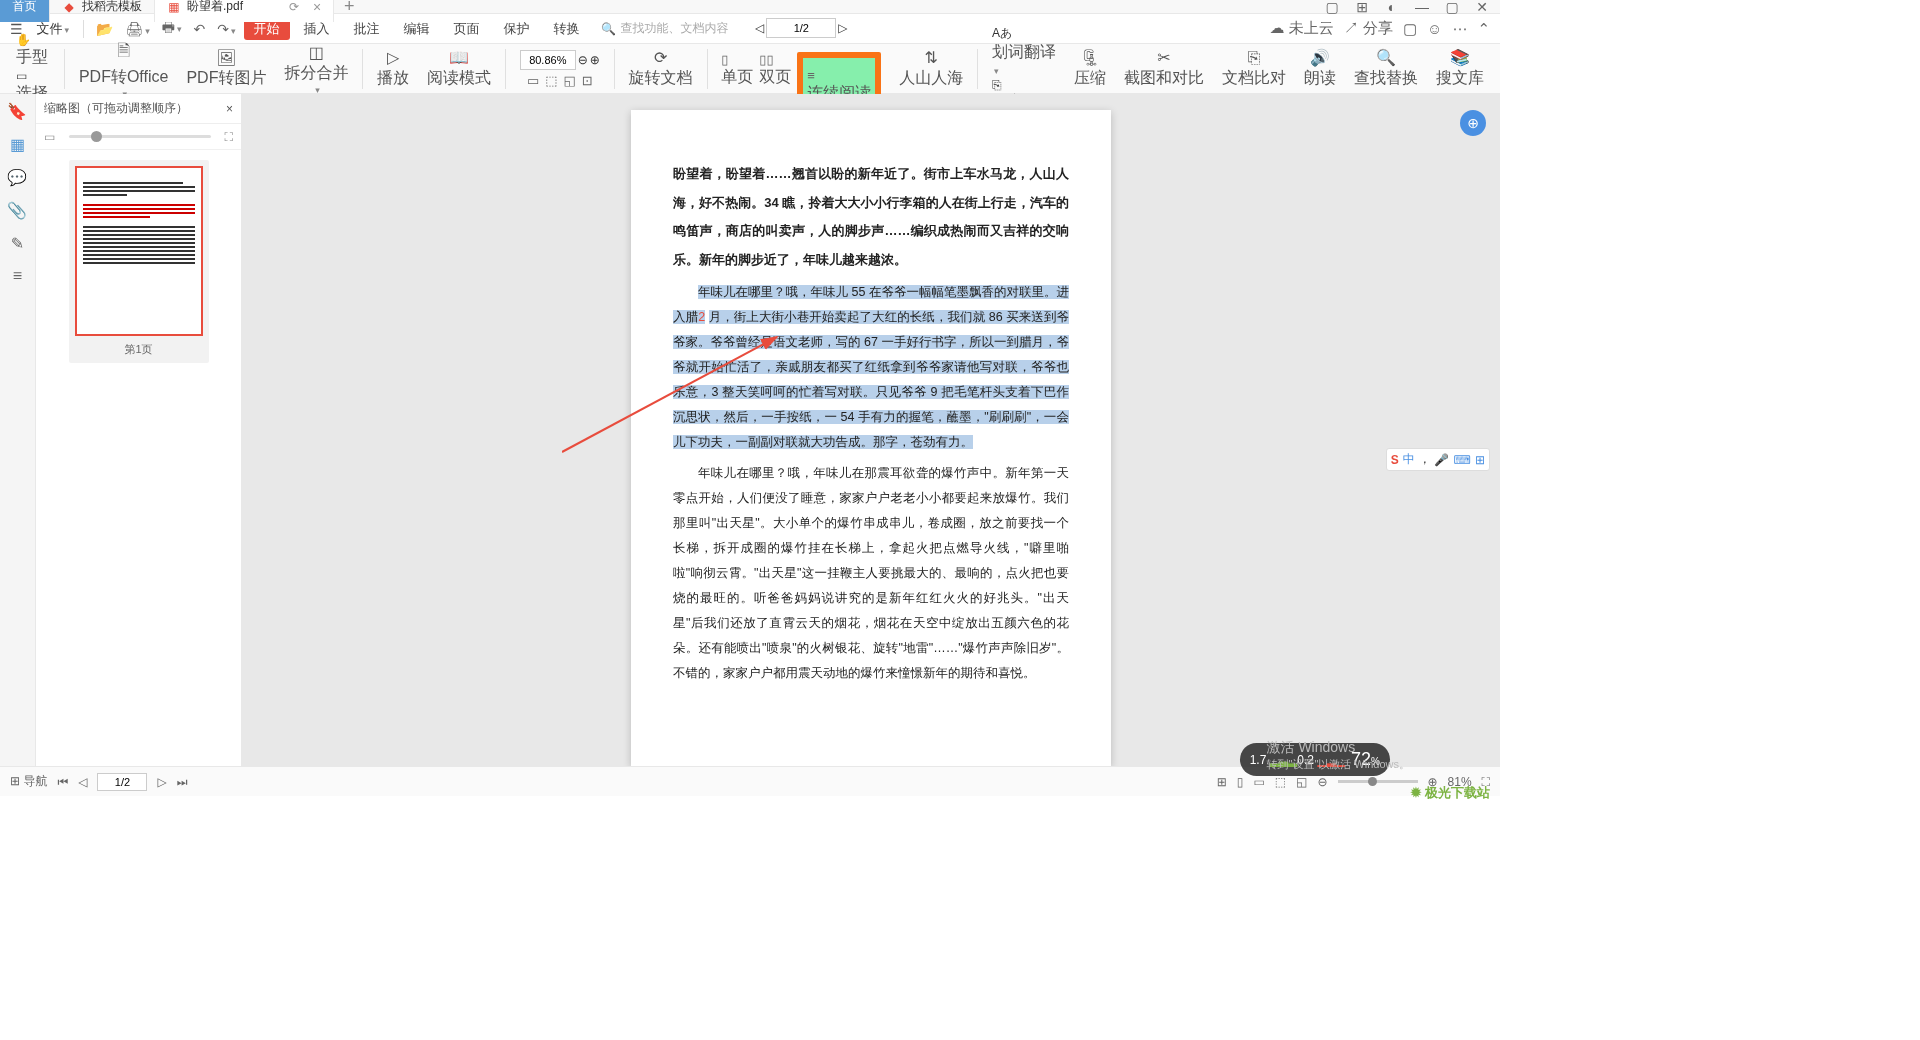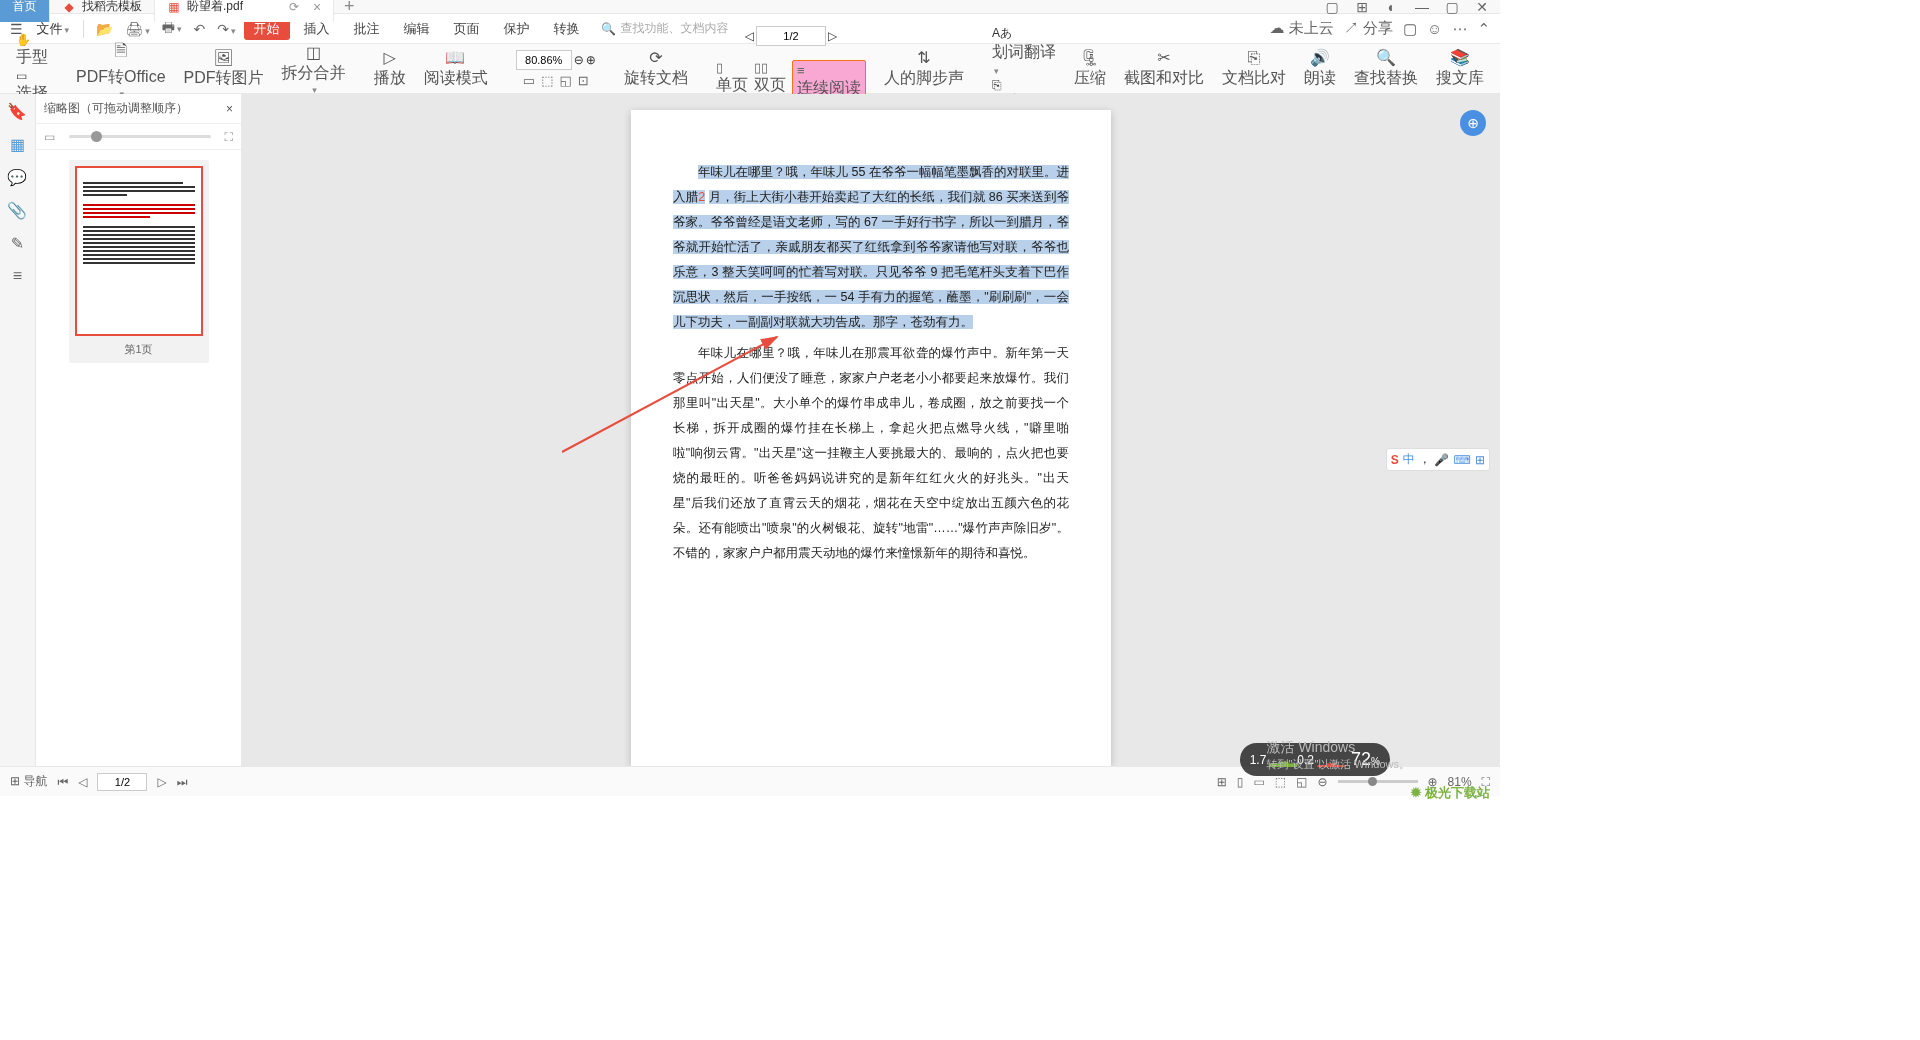--- a/index.html
+++ b/index.html
@@ -24,21 +24,21 @@
 .rightmenu{margin-left:auto;display:flex;gap:10px;align-items:center;color:#666;font-size:15px}
 .toolbar{height:50px;display:flex;align-items:center;padding:0 10px;gap:6px;border-bottom:1px solid #e8e8e8;background:#fafafa}
 .toolgroup{display:flex;flex-direction:column;align-items:center;justify-content:center;padding:0 6px;height:46px;gap:1px}
 .toolgroup .lbl{font-size:16px;color:#555;white-space:nowrap}
 .toolgroup .ico{font-size:16px;color:#555}
 .vdiv{width:1px;height:40px;background:#e0e0e0;margin:0 2px}
 .zoombox{display:flex;align-items:center;gap:2px}
 .zoomval{width:56px;height:20px;border:1px solid #ccc;font-size:11px;text-align:center;background:#fff}
 .pagebox{display:flex;align-items:center;gap:2px}
 .pageval{width:70px;height:20px;border:1px solid #ccc;font-size:11px;text-align:center;background:#fff}
-.btn-highlight{background:#f9a8d4;border:1px solid #f97316;padding:2px 4px;border-radius:2px}
+.btn-highlight{background:#86efac;border:6px solid #f97316;padding:10px 4px;border-radius:2px}
 .main{display:flex;height:calc(100% - 140px)}
 .leftbar{width:36px;background:#f5f5f5;border-right:1px solid #e8e8e8;display:flex;flex-direction:column;align-items:center;padding-top:8px;gap:14px}
 .leftbar span{font-size:16px;color:#666}
 .leftbar span.active{color:#5a9bd5}
 .thumbpanel{width:206px;border-right:1px solid #e8e8e8;display:flex;flex-direction:column;background:#fff}
 .thumbhead{height:30px;display:flex;align-items:center;padding:0 8px;font-size:12px;color:#555;justify-content:space-between;border-bottom:1px solid #eee}
 .thumbtools{height:26px;display:flex;align-items:center;padding:0 8px;gap:8px;color:#888;border-bottom:1px solid #f0f0f0}
 .slider{flex:1;height:3px;background:#ddd;position:relative;border-radius:2px;margin:0 6px}
 .slider .knob{position:absolute;left:22px;top:-4px;width:11px;height:11px;border-radius:50%;background:#999}
 .thumbs{flex:1;overflow:auto;padding:10px;display:flex;flex-direction:column;gap:8px;align-items:center}
@@ -179,21 +179,21 @@
       <span>▷</span>
     </div>
     <div style="display:flex;gap:6px;font-size:13px;color:#666;margin-top:13px">
       <span class="drop">▯ <span class="lbl">单页</span></span>
       <span class="drop">▯▯ <span class="lbl">双页</span></span>
       <span class="btn-highlight">≡ <span class="lbl">连续阅读</span></span>
     </div>
   </div>
   <div class="toolgroup">
       <span class="ico">⇅</span>
-      <span class="lbl">人的脚步声</span>
+      <span class="lbl">人山人海</span>
     </div>
   <div class="vdiv"></div>
   <div class="toolgroup" style="align-items:flex-start">
     <span class="drop">Aあ <span class="lbl">划词翻译</span></span>
     <span>⎘ <span class="lbl">全文翻译</span></span>
   </div>
   <div class="toolgroup">
       <span class="ico">🗜</span>
       <span class="lbl">压缩</span>
     </div>
@@ -273,20 +273,21 @@
     <div class="floatbtn">⊕</div>
     <svg class="arrow" width="220" height="120">
       <defs>
           <marker id="ah" markerWidth="10" markerHeight="10" refX="8" refY="3" orient="auto">
             <path d="M0,0 L0,6 L9,3 z" fill="#e84c3d"></path>
           </marker>
         </defs>
       <line x1="0" y1="118" x2="215" y2="3" stroke="#e84c3d" stroke-width="2" marker-end="url(#ah)"></line>
     </svg>
     <div class="page">
+      <p class="para bold">盼望着，盼望着……翘首以盼的新年近了。街市上车水马龙，人山人海，好不热闹。34 瞧，拎着大大小小行李箱的人在街上行走，汽车的鸣笛声，商店的叫卖声，人的脚步声……编织成热闹而又吉祥的交响乐。新年的脚步近了，年味儿越来越浓。</p>
       <p class="para" style="text-indent:2em">
         <span class="hl">年味儿在哪里？哦，年味儿 55 在爷爷一幅幅笔墨飘香的对联里。进入腊</span><span class="hl red">2</span>
         <span class="hl">月，街上大街小巷开始卖起了大红的长纸，我们就 86 买来送到爷爷家。爷爷曾经是语文老师，写的 67 一手好行书字，所以一到腊月，爷爷就开始忙活了，亲戚朋友都买了红纸拿到爷爷家请他写对联，爷爷也乐意，3 整天笑呵呵的忙着写对联。只见爷爷 9 把毛笔杆头支着下巴作沉思状，然后，一手按纸，一 54 手有力的握笔，蘸墨，"刷刷刷"，一会儿下功夫，一副副对联就大功告成。那字，苍劲有力。</span>
       </p>
       <p class="para" style="text-indent:2em">年味儿在哪里？哦，年味儿在那震耳欲聋的爆竹声中。新年第一天零点开始，人们便没了睡意，家家户户老老小小都要起来放爆竹。我们那里叫"出天星"。大小单个的爆竹串成串儿，卷成圈，放之前要找一个长梯，拆开成圈的爆竹挂在长梯上，拿起火把点燃导火线，"噼里啪啦"响彻云霄。"出天星"这一挂鞭主人要挑最大的、最响的，点火把也要烧的最旺的。听爸爸妈妈说讲究的是新年红红火火的好兆头。"出天星"后我们还放了直霄云天的烟花，烟花在天空中绽放出五颜六色的花朵。还有能喷出"喷泉"的火树银花、旋转"地雷"……"爆竹声声除旧岁"。不错的，家家户户都用震天动地的爆竹来憧憬新年的期待和喜悦。</p>
     </div>
   </div>
 </div>
 
 <div class="statusbar">

